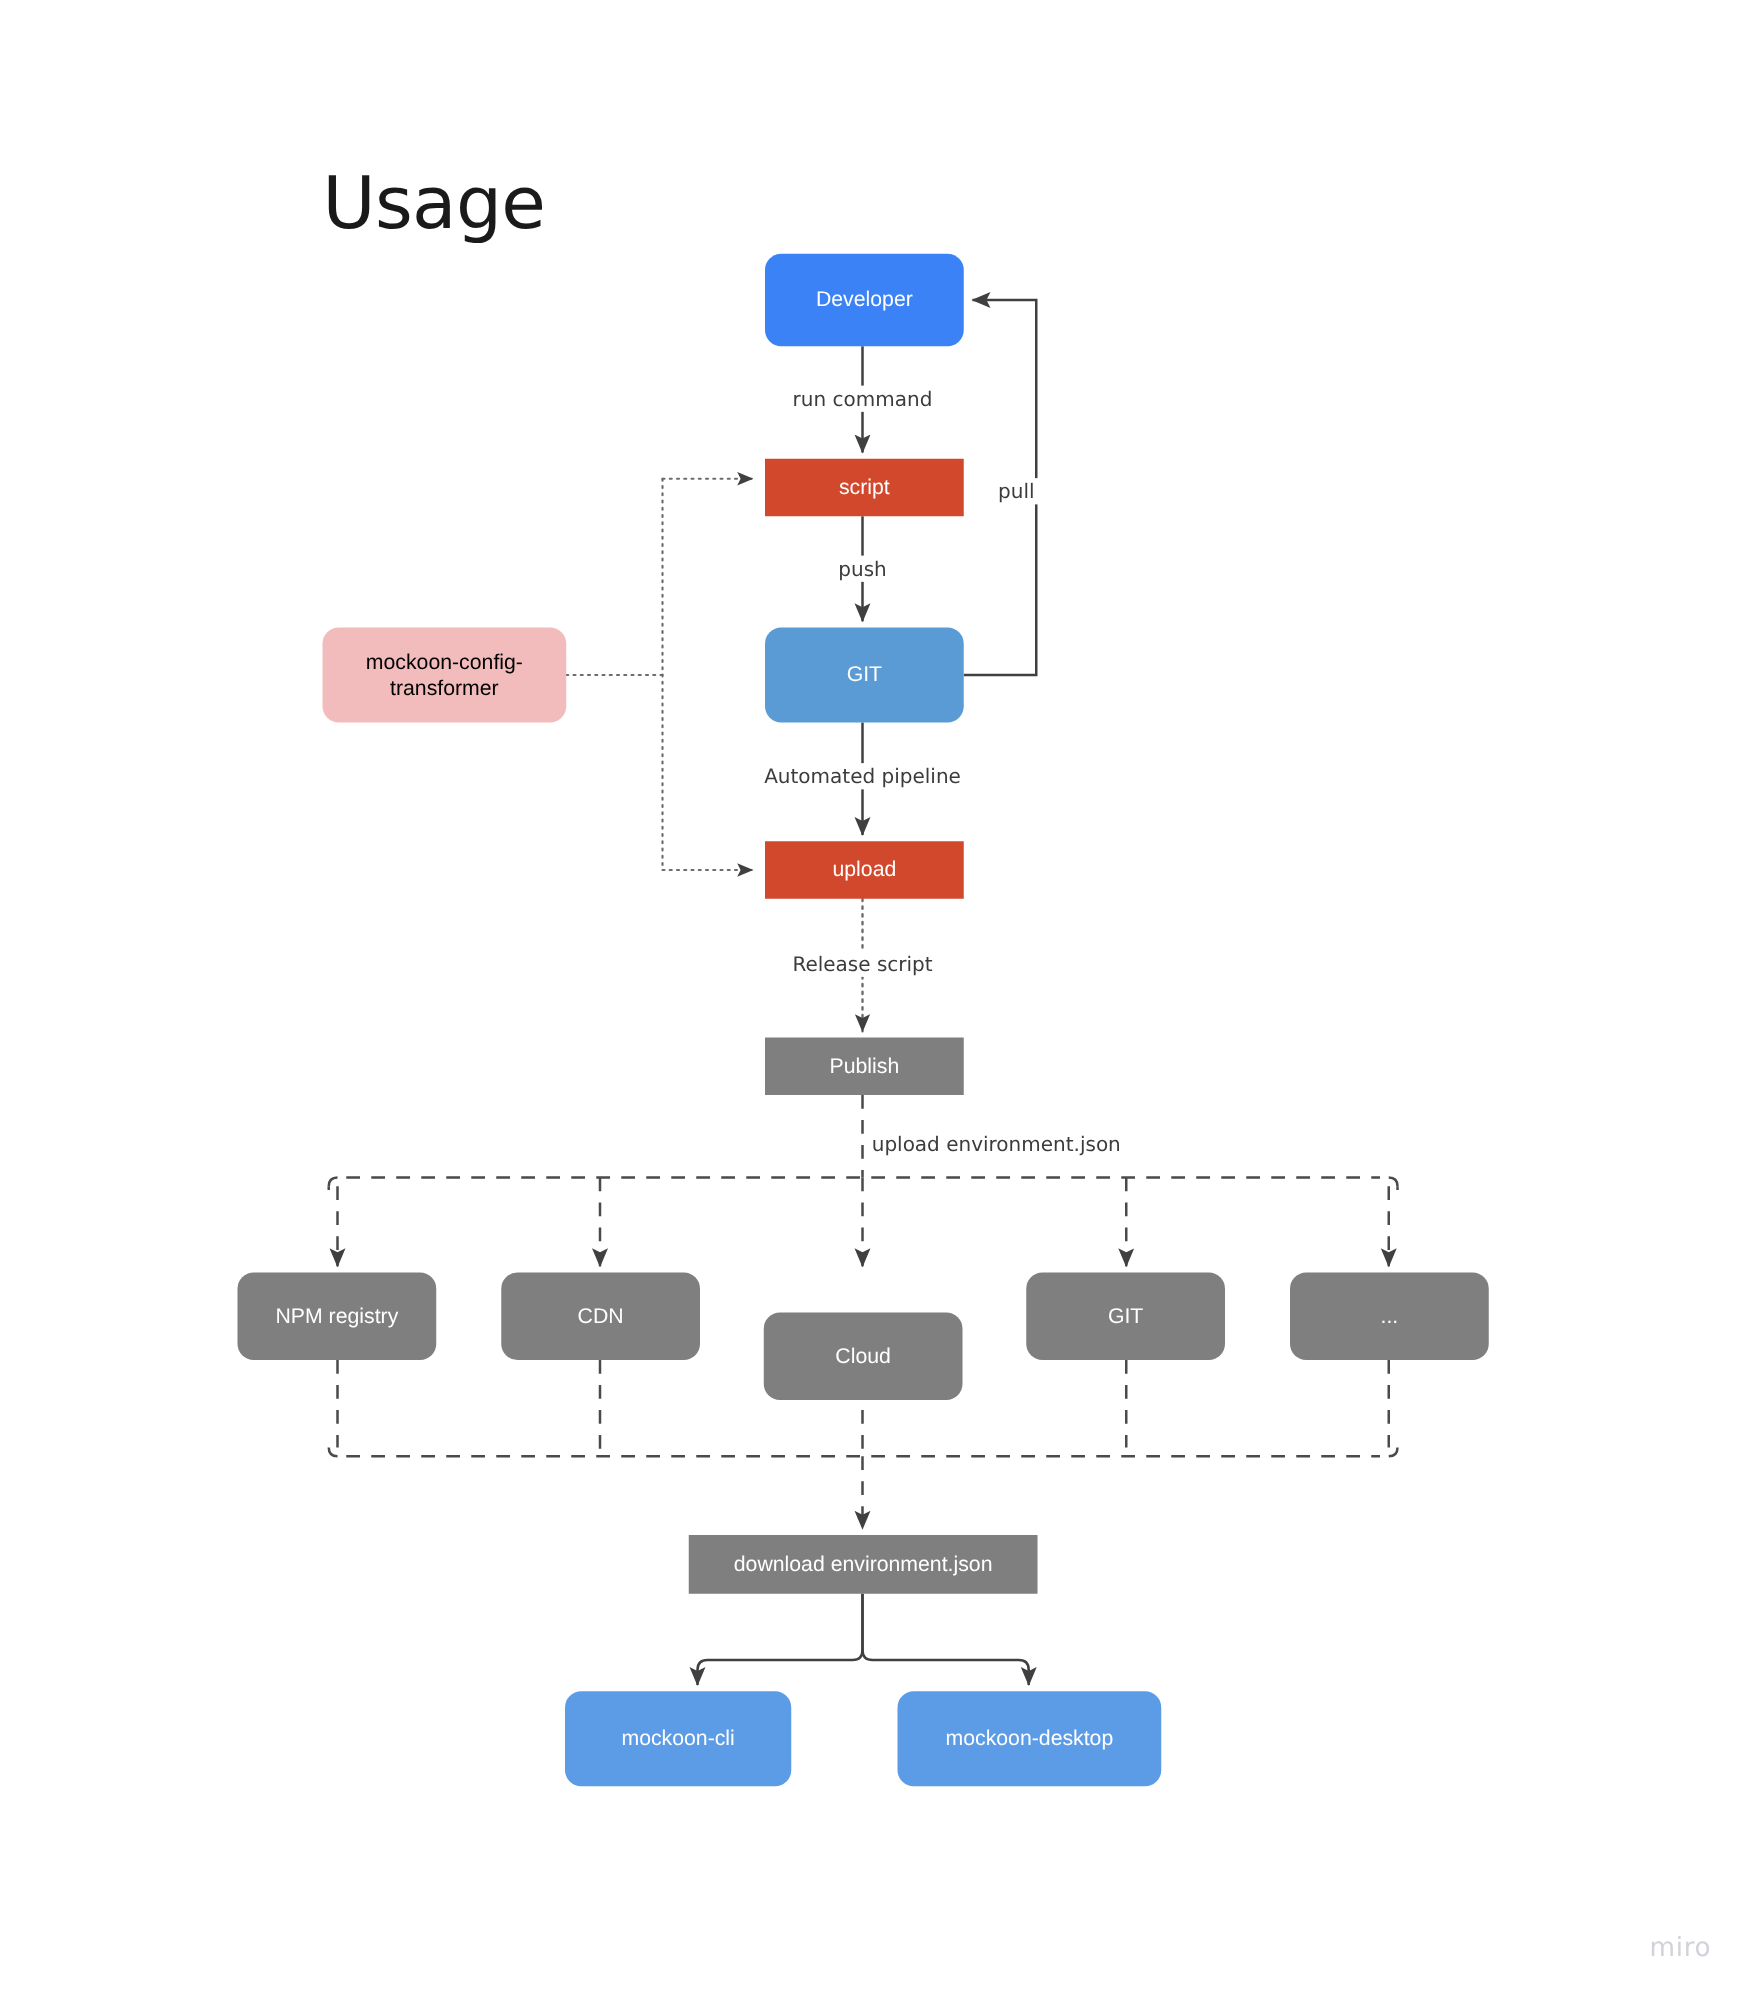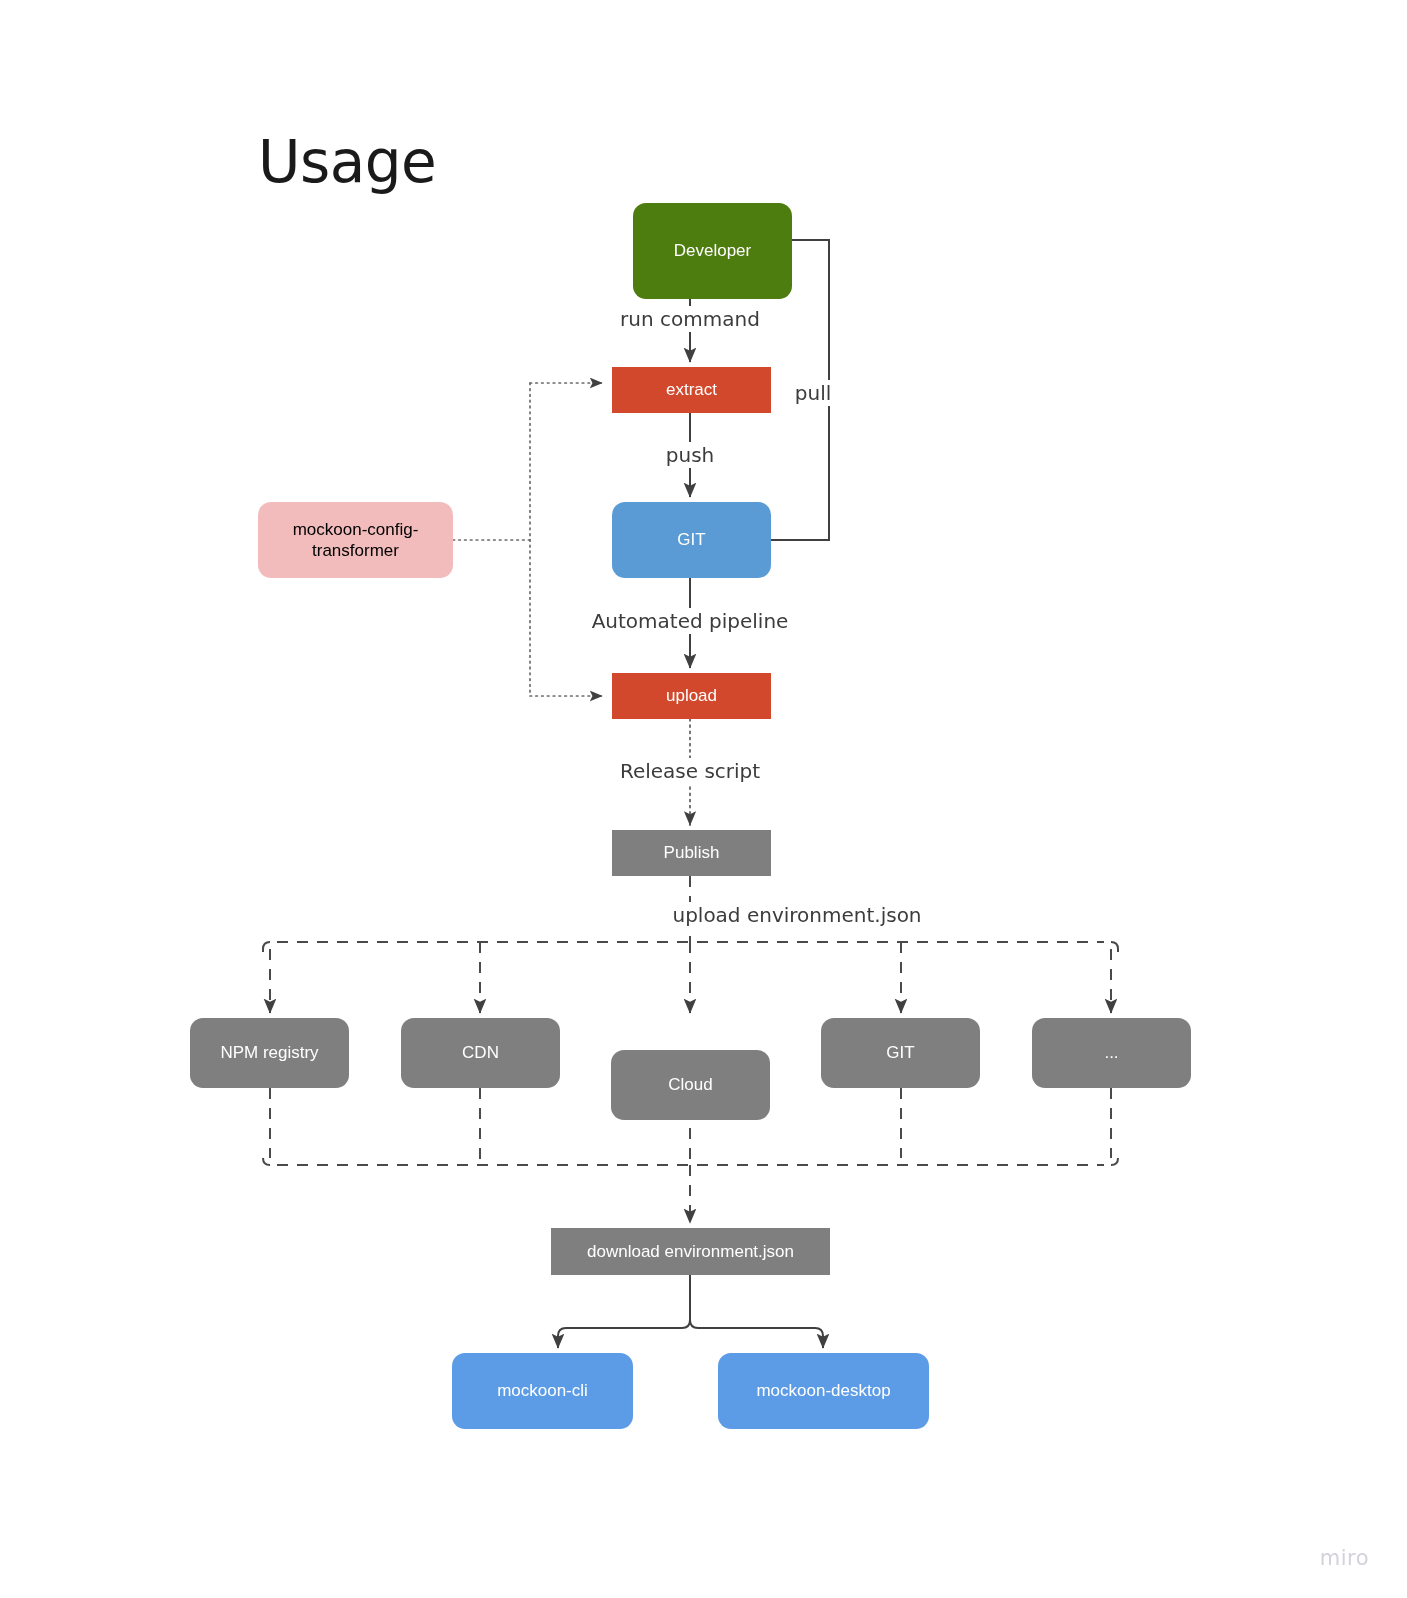--- a/index.html
+++ b/index.html
@@ -44,21 +44,21 @@
     user-select: none;
   }
   .node.rounded { border-radius: 13px; }
   .node.square  { border-radius: 0; }
   .node.pink {
     color: #000000;
     font-size: 17px;
   }
   .edge-label {
     position: absolute;
-    font-size: 20px;
+    font-size: 16px;
     color: #3c3c3c;
     background: #ffffff;
     padding: 1px 5px;
     white-space: nowrap;
     font-family: "DejaVu Sans", sans-serif;
     user-select: none;
   }
   .watermark {
     position: absolute;
     right: 38px;
@@ -143,26 +143,26 @@
     <path d="M690,1165 L690,1223" marker-end="url(#arrow)"></path>
   </g>
   <g stroke="#4a4a4a" fill="none" stroke-width="2">
     <path d="M263,1158 Q263,1165 270,1165"></path>
     <path d="M1111,1165 Q1118,1165 1118,1158"></path>
   </g>
 </svg>
 
 <div class="page-title">Usage</div>
 
-<div class="node rounded" style="left:633px;top:203px;width:159px;height:96px;background:#4d7c0f;">
+<div class="node rounded" style="left:612px;top:203px;width:159px;height:74px;background:#3b82f6;">
   <span>Developer</span>
 </div>
 
 <div class="node square" style="left:612px;top:367px;width:159px;height:46px;background:#d2482c;">
-  <span>extract</span>
+  <span>script</span>
 </div>
 
 <div class="node rounded" style="left:612px;top:502px;width:159px;height:76px;background:#5b9bd5;">
   <span>GIT</span>
 </div>
 
 <div class="node rounded pink" style="left:258px;top:502px;width:195px;height:76px;background:#f3bcbc;padding:0 10px;">
   <span>mockoon-config-transformer</span>
 </div>
 

